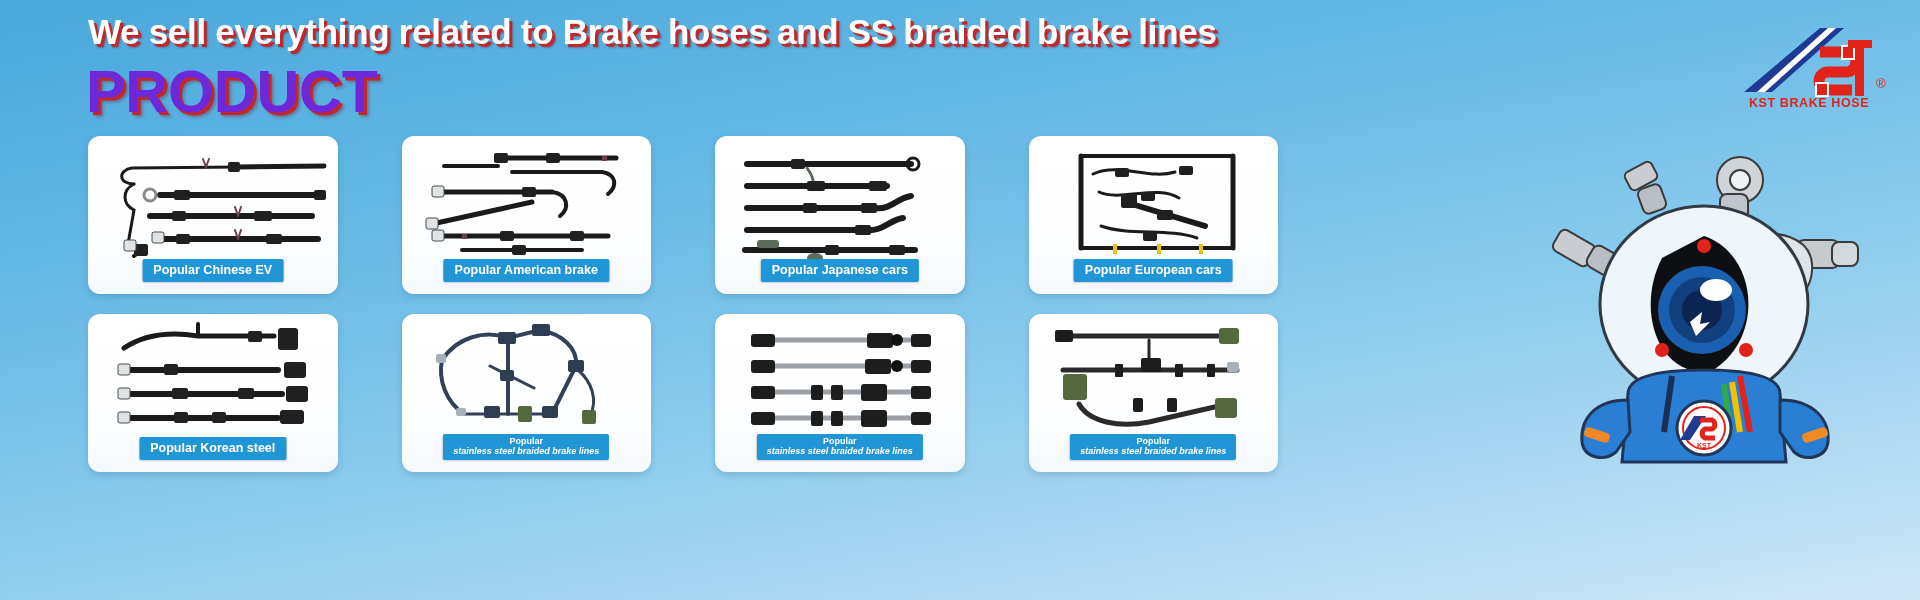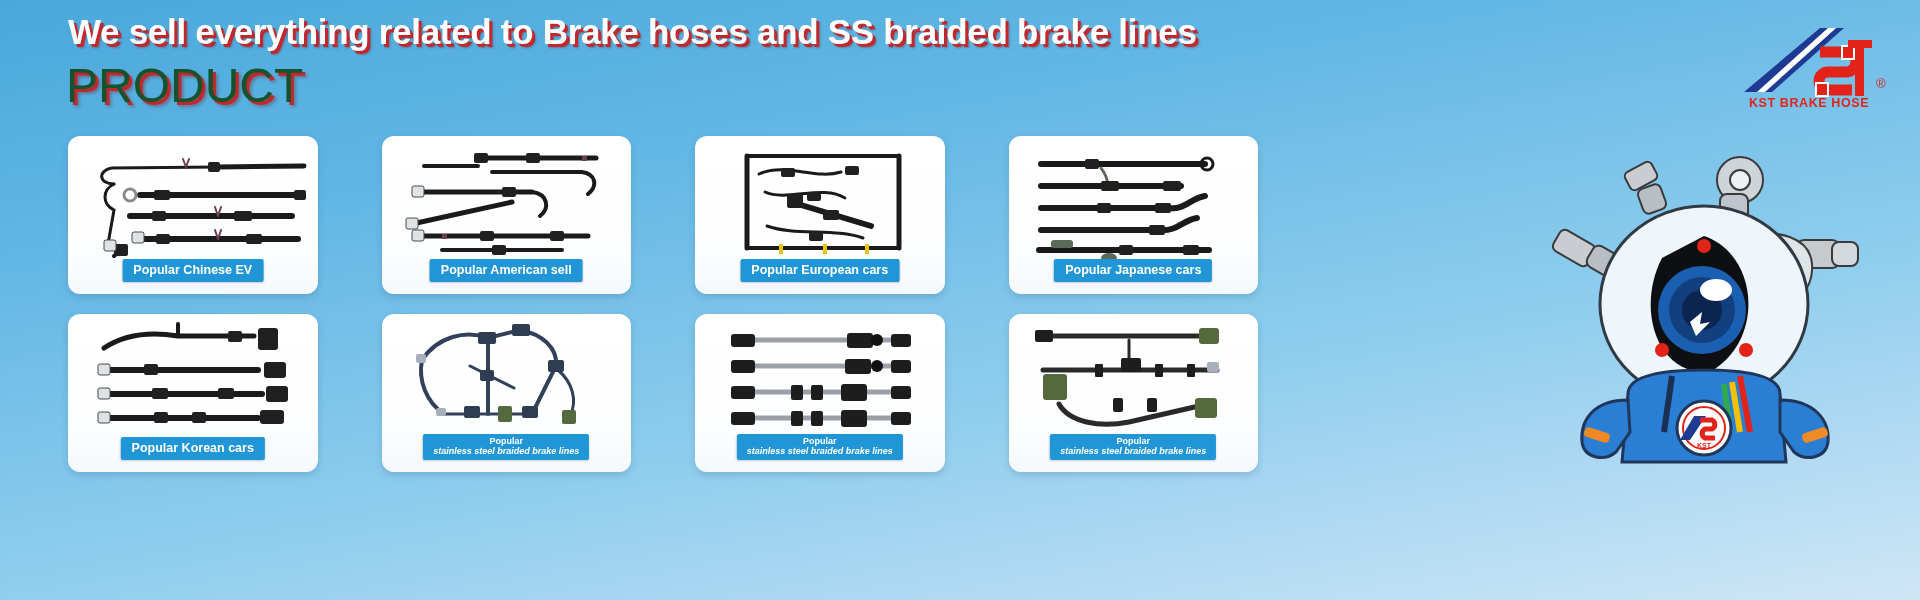--- a/index.html
+++ b/index.html
@@ -2,32 +2,32 @@
 <html><head>
 <meta charset="utf-8">
 <style>
   html,body{margin:0;padding:0;}
   body{
     width:1920px;height:600px;overflow:hidden;
     font-family:"Liberation Sans","DejaVu Sans",sans-serif;
     background:linear-gradient(170deg,#4aa8dc 0%,#62b7e4 28%,#8fcdee 62%,#cfe6f6 100%);
     position:relative;
   }
-  .stage{position:absolute;inset:0;}
+  .stage{position:absolute;inset:0;margin-left:20px;}
 
   
   .headline{
     position:absolute;left:68px;top:12px;
     font-size:35px;font-weight:bold;color:#ffffff;
     letter-spacing:-0.3px;white-space:nowrap;
     text-shadow:3px 3px 0 #c0282d, 4px 4px 2px rgba(120,20,20,.35);
   }
   .product-word{
     position:absolute;left:66px;top:58px;
-    font-size:48px;font-weight:normal;color:#14532d;
+    font-size:59px;font-weight:bold;color:#6d28d9;
     letter-spacing:0px;white-space:nowrap;
     text-shadow:3px 3px 0 #c0282d, 5px 5px 3px rgba(120,20,20,.35);
   }
 
   
   .logo{position:absolute;right:26px;top:22px;width:170px;height:88px;}
   .logo svg{display:block;}
 
   
   .grid{position:absolute;left:68px;top:136px;width:1190px;}
@@ -147,21 +147,52 @@
             <rect x="30" y="46" width="12" height="11" rx="2"></rect>
             <rect x="24" y="78" width="12" height="11" rx="2"></rect>
             <rect x="30" y="90" width="12" height="11" rx="2"></rect>
           </g>
           <g fill="#6b3f52">
             <rect x="60" y="94" width="5" height="5"></rect>
             <rect x="200" y="16" width="5" height="5"></rect>
           </g>
         </svg>
         <div class="badge one-line">
-          <span class="l1">Popular American sell</span>
+          <span class="l1">Popular American brake</span>
+        </div>
+      </div>
+
+      <div class="card">
+        <svg class="card-art" viewBox="0 0 252 126">
+          <g stroke="#1a1a1a" fill="none" stroke-linecap="round">
+            <path d="M32 24 L196 24" stroke-width="6"></path>
+            <path d="M32 46 L172 46" stroke-width="6"></path>
+            <path d="M32 68 L160 68 C176 70 182 58 196 56" stroke-width="6"></path>
+            <path d="M32 90 L150 90 C168 92 174 80 188 78" stroke-width="6"></path>
+            <path d="M30 110 L200 110" stroke-width="6"></path>
+            <path d="M92 28 q10 14 4 20" stroke-width="3" stroke="#5a6b5a"></path>
+          </g>
+          <g fill="#202020">
+            <rect x="76" y="19" width="14" height="10" rx="2"></rect>
+            <rect x="92" y="41" width="18" height="10" rx="2"></rect>
+            <rect x="154" y="41" width="18" height="10" rx="2"></rect>
+            <rect x="88" y="63" width="14" height="10" rx="2"></rect>
+            <rect x="146" y="63" width="16" height="10" rx="2"></rect>
+            <rect x="140" y="85" width="16" height="10" rx="2"></rect>
+            <rect x="110" y="105" width="14" height="10" rx="2"></rect>
+            <rect x="174" y="105" width="16" height="10" rx="2"></rect>
+          </g>
+          <circle cx="198" cy="24" r="6" fill="none" stroke="#1a1a1a" stroke-width="3"></circle>
+          <g fill="#5a6b5a">
+            <rect x="42" y="100" width="22" height="8" rx="3"></rect>
+            <ellipse cx="100" cy="118" rx="8" ry="5"></ellipse>
+          </g>
+        </svg>
+        <div class="badge one-line">
+          <span class="l1">Popular Japanese cars</span>
         </div>
       </div>
 
       <div class="card">
         <svg class="card-art" viewBox="0 0 252 126">
           <g stroke="#1a1a1a" fill="none" stroke-linecap="round">
             <path d="M52 16 L52 108" stroke-width="5"></path>
             <path d="M204 16 L204 108" stroke-width="5"></path>
             <path d="M52 16 L204 16" stroke-width="4"></path>
             <path d="M52 108 L204 108" stroke-width="4"></path>
@@ -179,51 +210,20 @@
             <rect x="114" y="92" width="14" height="9" rx="2"></rect>
           </g>
           <g fill="#e8c40e">
             <rect x="84" y="104" width="4" height="10"></rect>
             <rect x="128" y="104" width="4" height="10"></rect>
             <rect x="170" y="104" width="4" height="10"></rect>
           </g>
         </svg>
         <div class="badge one-line">
           <span class="l1">Popular European cars</span>
-        </div>
-      </div>
-
-      <div class="card">
-        <svg class="card-art" viewBox="0 0 252 126">
-          <g stroke="#1a1a1a" fill="none" stroke-linecap="round">
-            <path d="M32 24 L196 24" stroke-width="6"></path>
-            <path d="M32 46 L172 46" stroke-width="6"></path>
-            <path d="M32 68 L160 68 C176 70 182 58 196 56" stroke-width="6"></path>
-            <path d="M32 90 L150 90 C168 92 174 80 188 78" stroke-width="6"></path>
-            <path d="M30 110 L200 110" stroke-width="6"></path>
-            <path d="M92 28 q10 14 4 20" stroke-width="3" stroke="#5a6b5a"></path>
-          </g>
-          <g fill="#202020">
-            <rect x="76" y="19" width="14" height="10" rx="2"></rect>
-            <rect x="92" y="41" width="18" height="10" rx="2"></rect>
-            <rect x="154" y="41" width="18" height="10" rx="2"></rect>
-            <rect x="88" y="63" width="14" height="10" rx="2"></rect>
-            <rect x="146" y="63" width="16" height="10" rx="2"></rect>
-            <rect x="140" y="85" width="16" height="10" rx="2"></rect>
-            <rect x="110" y="105" width="14" height="10" rx="2"></rect>
-            <rect x="174" y="105" width="16" height="10" rx="2"></rect>
-          </g>
-          <circle cx="198" cy="24" r="6" fill="none" stroke="#1a1a1a" stroke-width="3"></circle>
-          <g fill="#5a6b5a">
-            <rect x="42" y="100" width="22" height="8" rx="3"></rect>
-            <ellipse cx="100" cy="118" rx="8" ry="5"></ellipse>
-          </g>
-        </svg>
-        <div class="badge one-line">
-          <span class="l1">Popular Japanese cars</span>
         </div>
       </div>
 
     </div>
 
     <div class="row">
 
       <div class="card">
         <svg class="card-art" viewBox="0 0 252 126">
           <g stroke="#1a1a1a" fill="none" stroke-linecap="round">
@@ -245,21 +245,21 @@
             <rect x="198" y="68" width="22" height="16" rx="3"></rect>
             <rect x="192" y="92" width="24" height="14" rx="3"></rect>
           </g>
           <g fill="#dfe3e6" stroke="#4a4a4a" stroke-width="1">
             <rect x="30" y="46" width="12" height="11" rx="2"></rect>
             <rect x="30" y="70" width="12" height="11" rx="2"></rect>
             <rect x="30" y="94" width="12" height="11" rx="2"></rect>
           </g>
         </svg>
         <div class="badge one-line">
-          <span class="l1">Popular Korean cars</span>
+          <span class="l1">Popular Korean steel</span>
         </div>
       </div>
 
       <div class="card">
         <svg class="card-art" viewBox="0 0 252 126">
           <g stroke="#33405a" fill="none" stroke-linecap="round">
             <path d="M40 42 C56 18 84 12 106 20 L138 12" stroke-width="4"></path>
             <path d="M106 20 L106 96" stroke-width="4"></path>
             <path d="M138 12 C160 16 176 30 174 48 L150 96" stroke-width="4"></path>
             <path d="M40 42 C36 62 44 84 62 96" stroke-width="4"></path>

